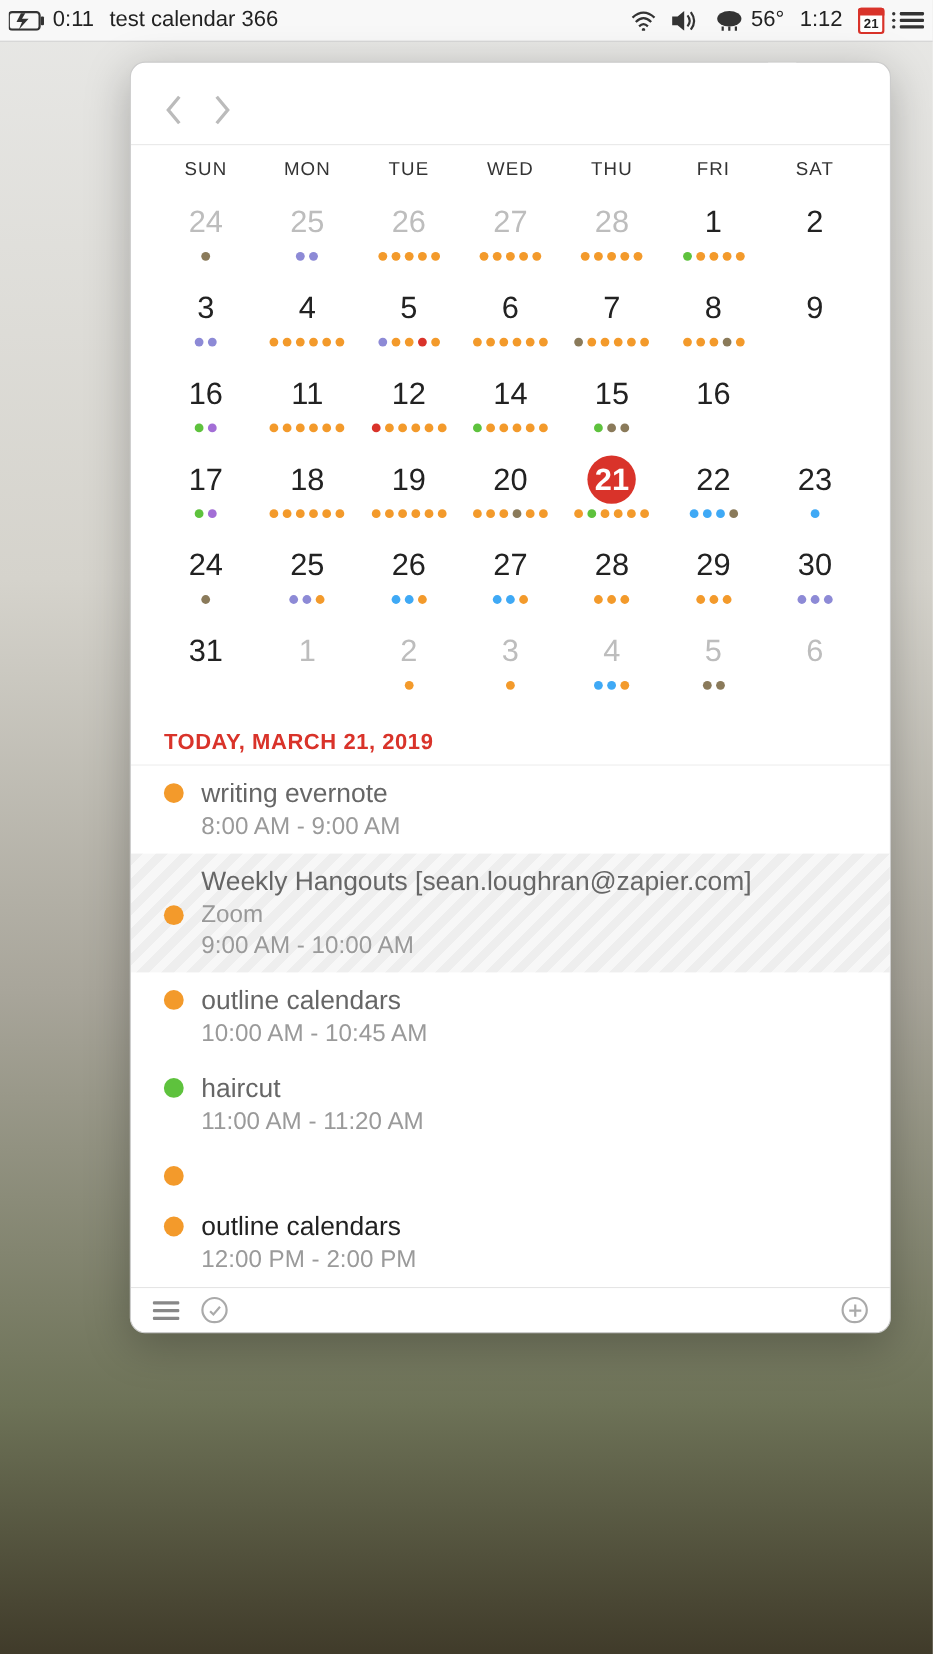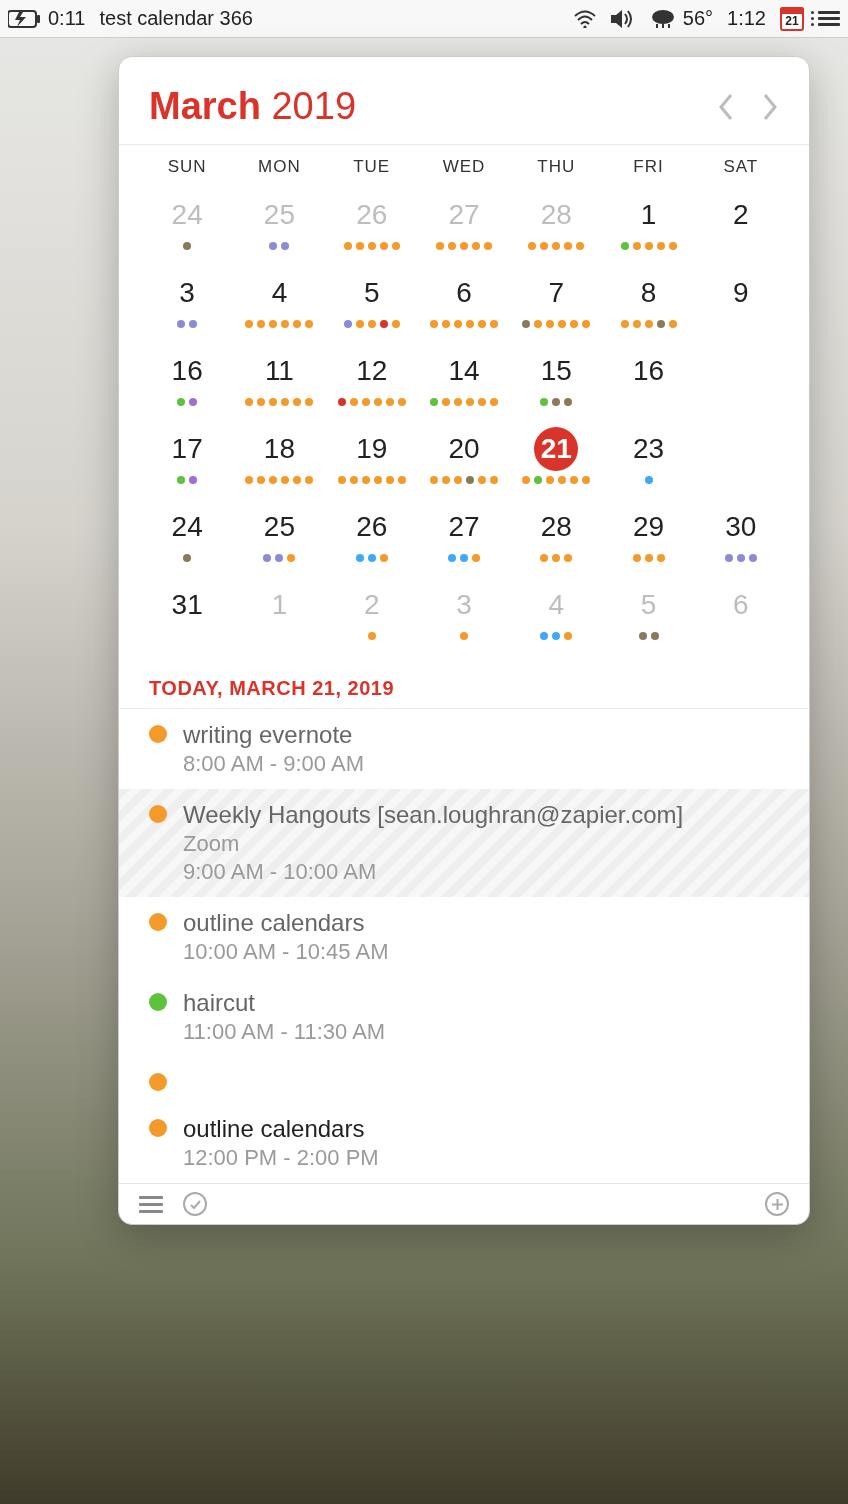--- a/index.html
+++ b/index.html
@@ -104,20 +104,21 @@
     }
 
     .events { }
     .event {
       display:flex; gap:16px;
       padding: 12px 30px;
       align-items:flex-start;
     }
     .event.striped {
       background: repeating-linear-gradient(135deg,#eee 0,#eee 8px,#f7f7f7 8px,#f7f7f7 16px);
+      align-items: center;
     }
     .ev-dot { width:18px;height:18px;border-radius:50%;flex:none;margin-top:4px; }
     .ev-body { flex:1; }
     .ev-title { font-size:24px; color:#666; font-weight:400; }
     .ev-title.current { color:#222; }
     .ev-sub { font-size:22px; color:#999; margin-top:2px; }
     .ev-time { font-size:22px; color:#9a9a9a; margin-top:2px; }
 
     .footer {
       border-top:1px solid #e5e5e5;
@@ -174,24 +175,20 @@
     </div>
   <div class="list-icon">
       <div></div>
       <div></div>
       <div></div>
     </div>
 </div>
 
 <div class="popover">
   <div class="header">
-    <div class="title">
-      <span class="month">March</span>
-      <span>2019</span>
-    </div>
     <div class="nav">
       <svg class="chev" viewBox="0 0 18 30">
           <polyline points="14,3 4,15 14,27" fill="none" stroke="#bbb" stroke-width="3"></polyline>
         </svg>
       <svg class="chev" viewBox="0 0 18 30">
           <polyline points="4,3 14,15 4,27" fill="none" stroke="#bbb" stroke-width="3"></polyline>
         </svg>
     </div>
   </div>
 
@@ -431,20 +428,29 @@
             <div class="dots">
               <div class="dot" style="background: rgb(243, 154, 43);"></div>
               <div class="dot" style="background: rgb(94, 194, 61);"></div>
               <div class="dot" style="background: rgb(243, 154, 43);"></div>
               <div class="dot" style="background: rgb(243, 154, 43);"></div>
               <div class="dot" style="background: rgb(243, 154, 43);"></div>
               <div class="dot" style="background: rgb(243, 154, 43);"></div>
             </div>
           </div>
           <div class="daycell">
+            <div class="daynum">22</div>
+            <div class="dots">
+              <div class="dot" style="background: rgb(63, 169, 245);"></div>
+              <div class="dot" style="background: rgb(63, 169, 245);"></div>
+              <div class="dot" style="background: rgb(63, 169, 245);"></div>
+              <div class="dot" style="background: rgb(138, 122, 90);"></div>
+            </div>
+          </div>
+          <div class="daycell">
             <div class="daynum">23</div>
             <div class="dots">
               <div class="dot" style="background: rgb(63, 169, 245);"></div>
             </div>
           </div>
         </div>
         <div class="week">
           <div class="daycell">
             <div class="daynum">24</div>
             <div class="dots">
@@ -566,21 +572,21 @@
         <div class="ev-dot" style="background: rgb(243, 154, 43);"></div>
         <div class="ev-body">
           <div class="ev-title">outline calendars</div>
           <div class="ev-time">10:00 AM - 10:45 AM</div>
         </div>
       </div>
       <div class="event">
         <div class="ev-dot" style="background: rgb(94, 194, 61);"></div>
         <div class="ev-body">
           <div class="ev-title">haircut</div>
-          <div class="ev-time">11:00 AM - 11:30 AM</div>
+          <div class="ev-time">11:00 AM - 11:20 AM</div>
         </div>
       </div>
       <div class="event">
         <div class="ev-dot" style="background: rgb(243, 154, 43);"></div>
       </div>
       <div class="event">
         <div class="ev-dot" style="background: rgb(243, 154, 43);"></div>
         <div class="ev-body">
           <div class="ev-title current">outline calendars</div>
           <div class="ev-time">12:00 PM - 2:00 PM</div>

